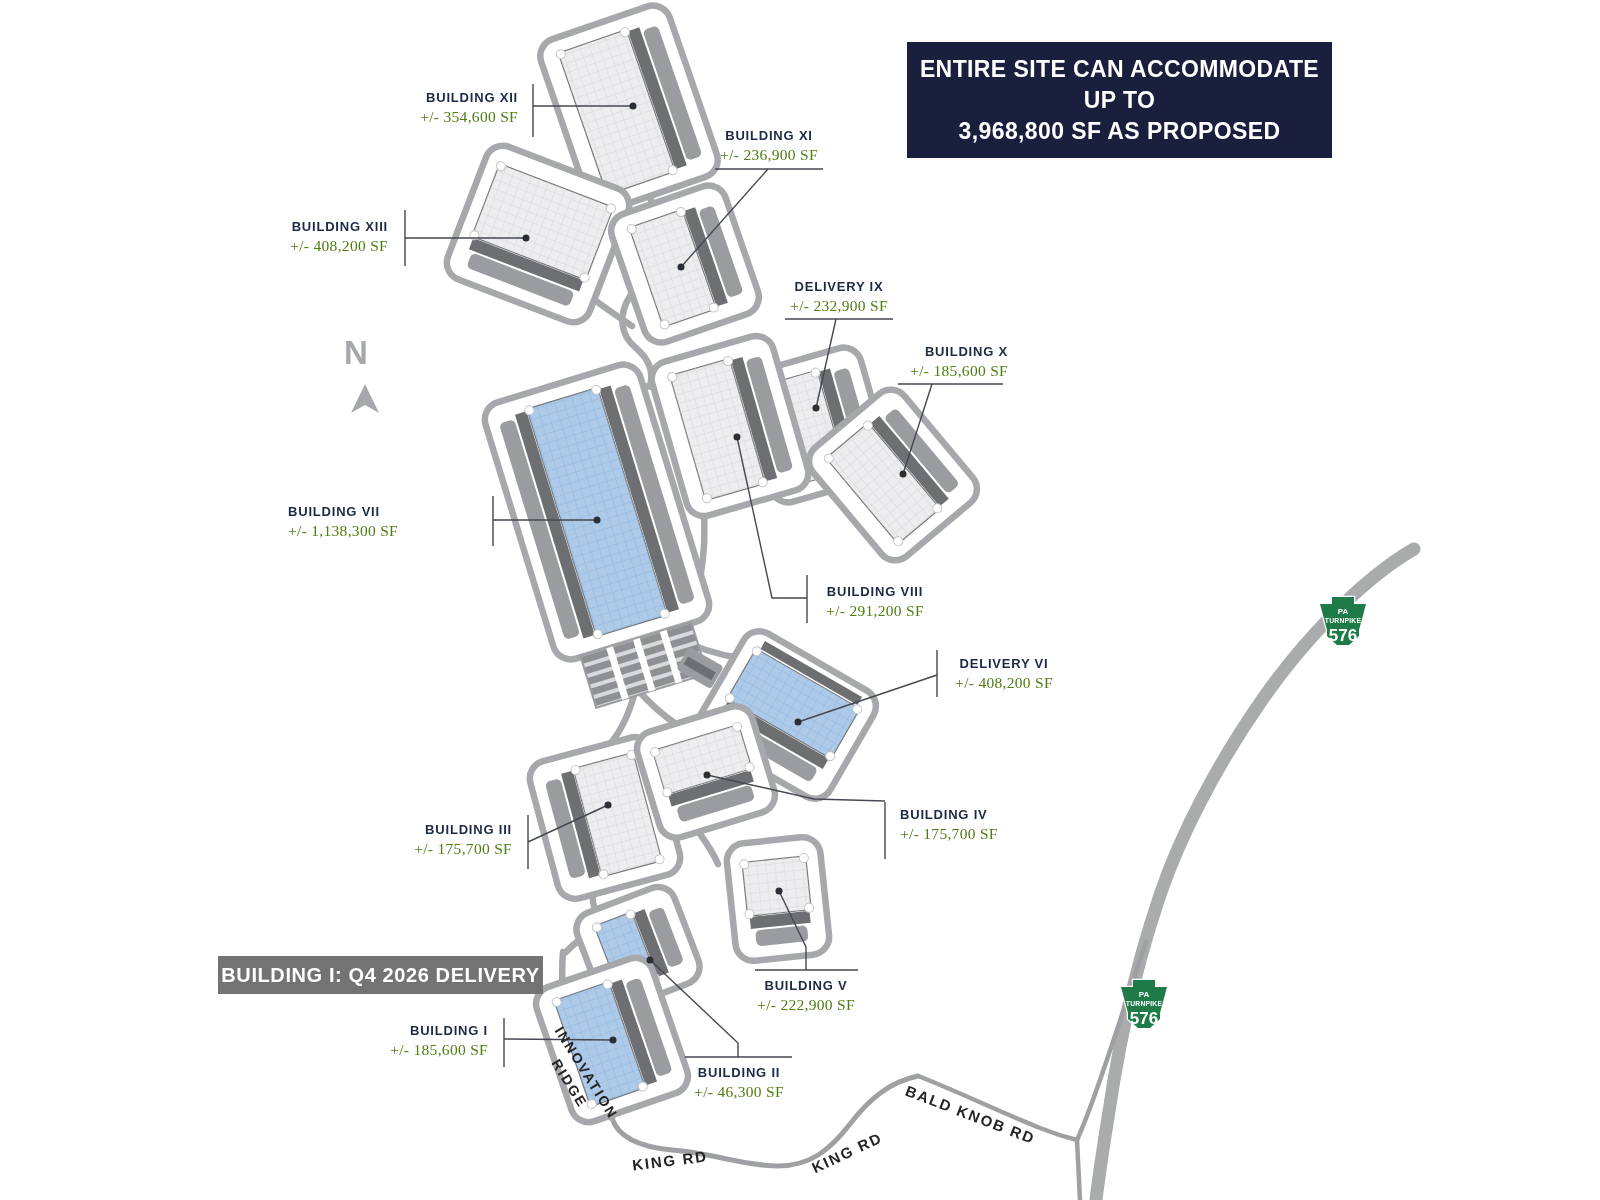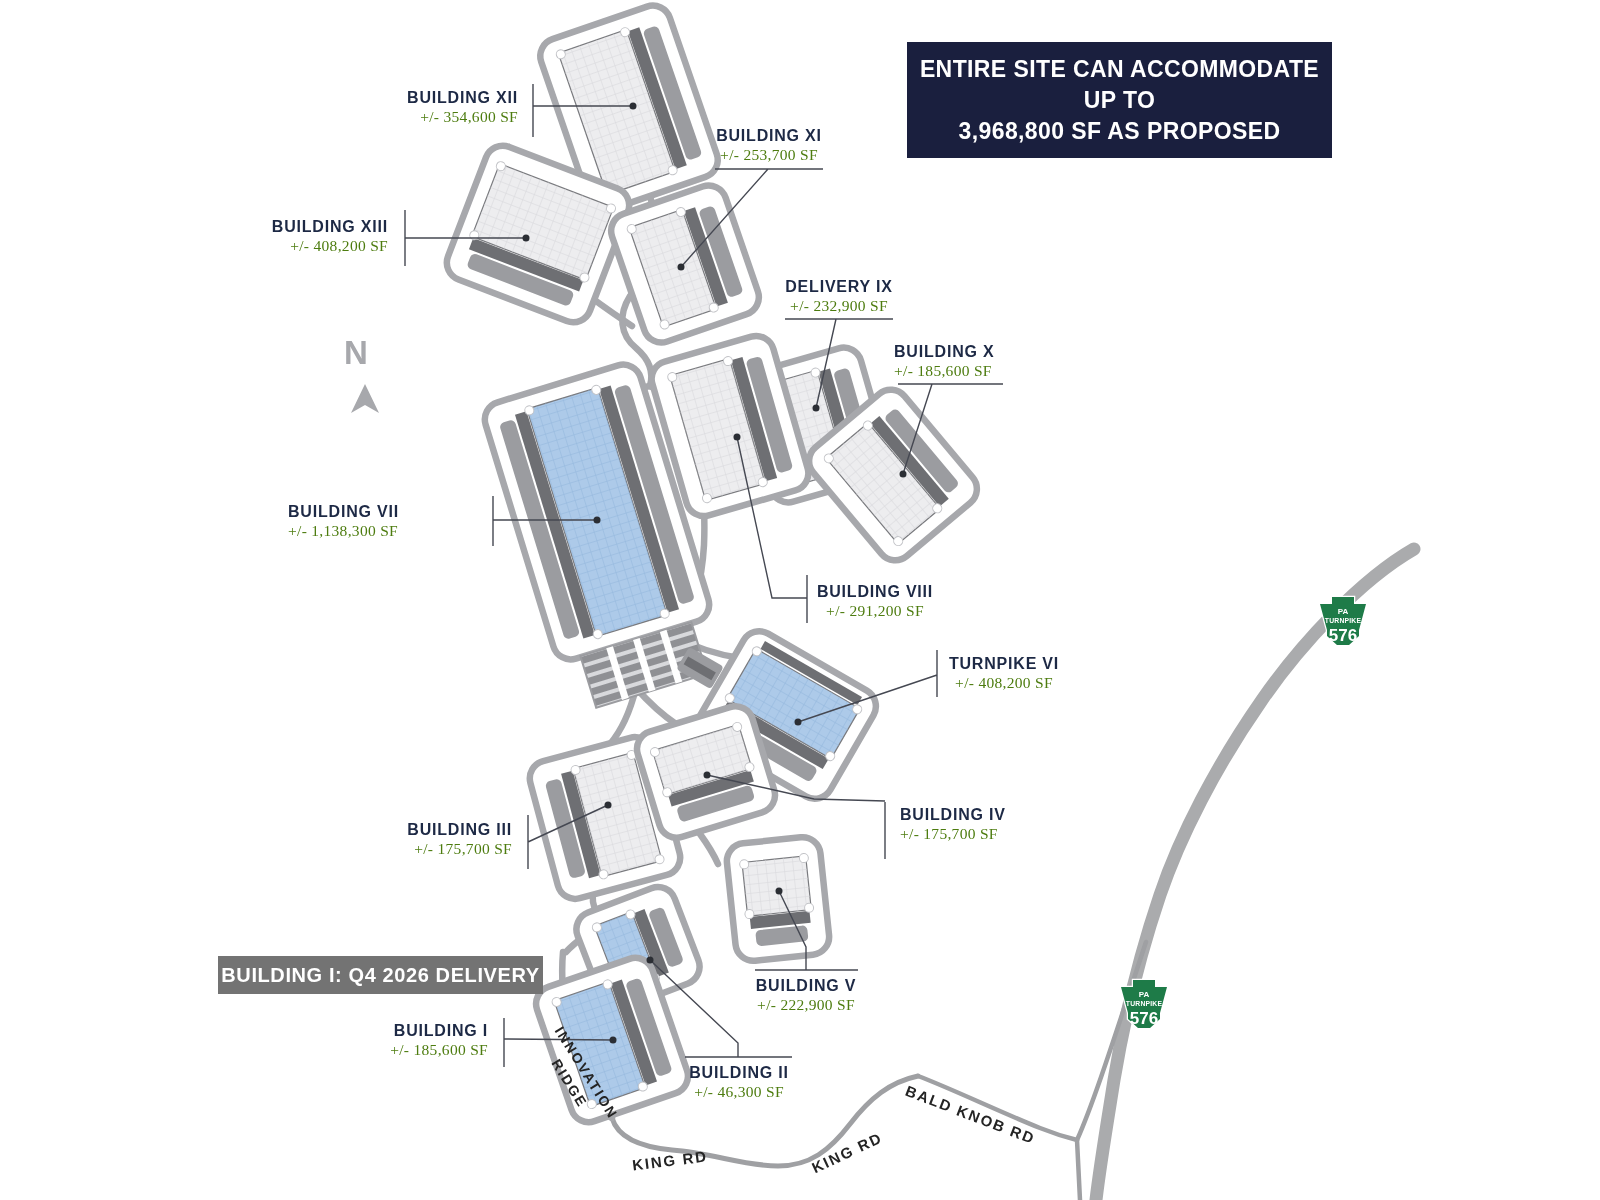--- a/index.html
+++ b/index.html
@@ -1,20 +1,20 @@
 <!DOCTYPE html>
 <html><head>
 <meta charset="utf-8">
 <style>
   html,body{margin:0;padding:0;background:#ffffff;}
   #stage{position:relative;width:1600px;height:1200px;background:#ffffff;overflow:hidden;
          font-family:"Liberation Sans",sans-serif;}
   #map{position:absolute;left:0;top:0;}
   .blabel{position:absolute;line-height:19px;}
-  .bname{font-weight:bold;font-size:16px;letter-spacing:.8px;color:#1d2945;white-space:nowrap;}
+  .bname{font-weight:bold;font-size:13px;letter-spacing:.8px;color:#1d2945;white-space:nowrap;}
   .bsf{font-family:"Liberation Serif",serif;font-size:15.5px;letter-spacing:.3px;color:#4d7c0f;white-space:nowrap;}
   .banner{position:absolute;left:907px;top:42px;width:425px;height:116px;background:#1a1f3e;
           color:#ffffff;text-align:center;display:flex;flex-direction:column;justify-content:center;}
   .banner span{font-weight:bold;font-size:23px;line-height:31px;letter-spacing:.4px;}
   .delivery{position:absolute;left:218px;top:956px;width:325px;height:38px;background:#737373;
             color:#ffffff;font-weight:bold;font-size:20px;letter-spacing:.6px;line-height:38px;text-align:center;}
   .roadlabel{position:absolute;font-weight:bold;font-size:15px;letter-spacing:1.8px;color:#242424;
              white-space:nowrap;transform-origin:center center;}
   .northN{position:absolute;left:344px;top:334px;font-weight:bold;font-size:33px;color:#a7a8ac;letter-spacing:0;}
   .innov{text-align:center;line-height:20px;font-size:14px;letter-spacing:2px;}
@@ -284,40 +284,40 @@
       <div class="blabel" style="left: 328px; top: 88px; width: 190px; text-align: right;">
         <div class="bname">BUILDING XII</div>
         <div class="bsf">+/- 354,600 SF</div>
       </div>
       <div class="blabel" style="left: 198px; top: 217px; width: 190px; text-align: right;">
         <div class="bname">BUILDING XIII</div>
         <div class="bsf">+/- 408,200 SF</div>
       </div>
       <div class="blabel" style="left: 704px; top: 126px; width: 130px; text-align: center;">
         <div class="bname">BUILDING XI</div>
-        <div class="bsf">+/- 253,700 SF</div>
+        <div class="bsf">+/- 236,900 SF</div>
       </div>
       <div class="blabel" style="left: 780px; top: 277px; width: 118px; text-align: center;">
         <div class="bname">DELIVERY IX</div>
         <div class="bsf">+/- 232,900 SF</div>
       </div>
-      <div class="blabel" style="left: 894px; top: 342px; width: 114px; text-align: left;">
+      <div class="blabel" style="left: 894px; top: 342px; width: 114px; text-align: right;">
         <div class="bname">BUILDING X</div>
         <div class="bsf">+/- 185,600 SF</div>
       </div>
       <div class="blabel" style="left: 813px; top: 582px; width: 124px; text-align: center;">
         <div class="bname">BUILDING VIII</div>
         <div class="bsf">+/- 291,200 SF</div>
       </div>
       <div class="blabel" style="left: 288px; top: 502px; width: 194px; text-align: left;">
         <div class="bname">BUILDING VII</div>
         <div class="bsf">+/- 1,138,300 SF</div>
       </div>
       <div class="blabel" style="left: 948px; top: 654px; width: 112px; text-align: center;">
-        <div class="bname">TURNPIKE VI</div>
+        <div class="bname">DELIVERY VI</div>
         <div class="bsf">+/- 408,200 SF</div>
       </div>
       <div class="blabel" style="left: 320px; top: 820px; width: 192px; text-align: right;">
         <div class="bname">BUILDING III</div>
         <div class="bsf">+/- 175,700 SF</div>
       </div>
       <div class="blabel" style="left: 900px; top: 805px; width: 130px; text-align: left;">
         <div class="bname">BUILDING IV</div>
         <div class="bsf">+/- 175,700 SF</div>
       </div>

